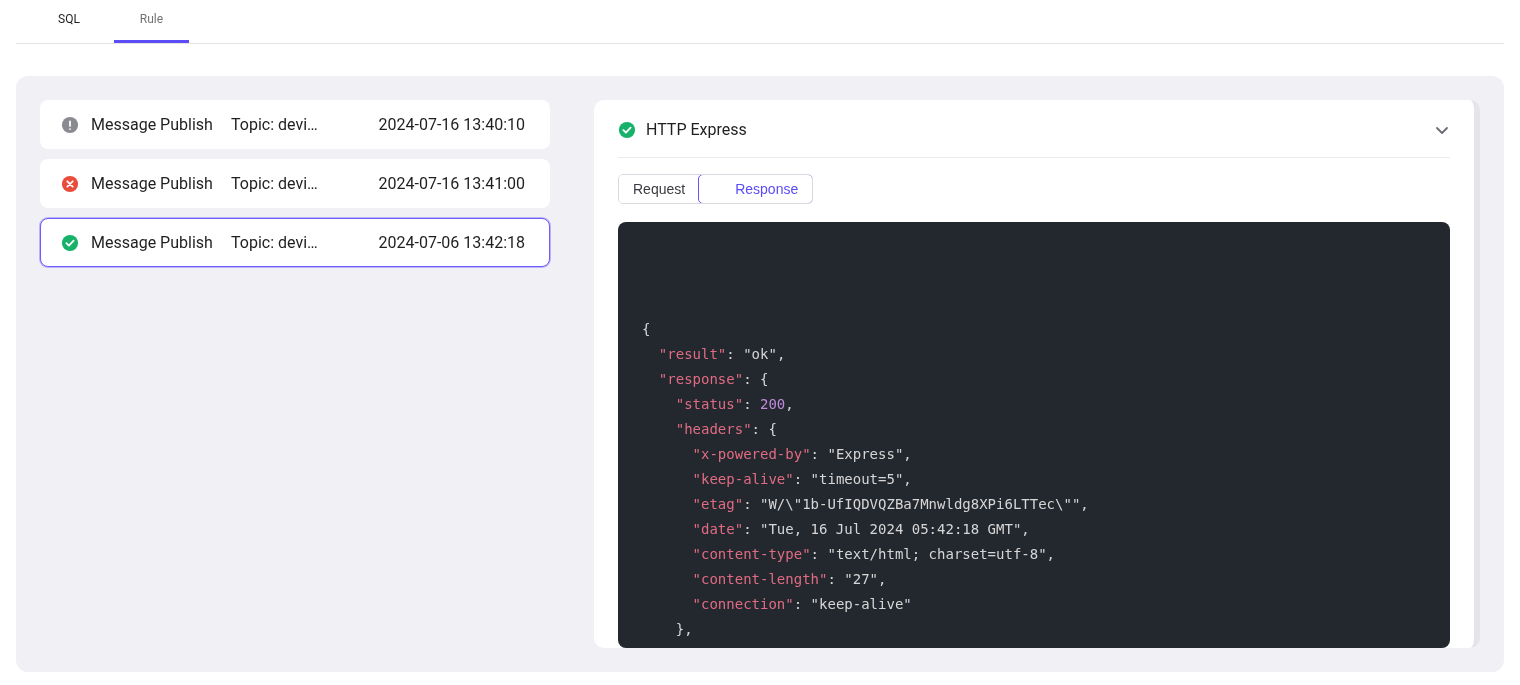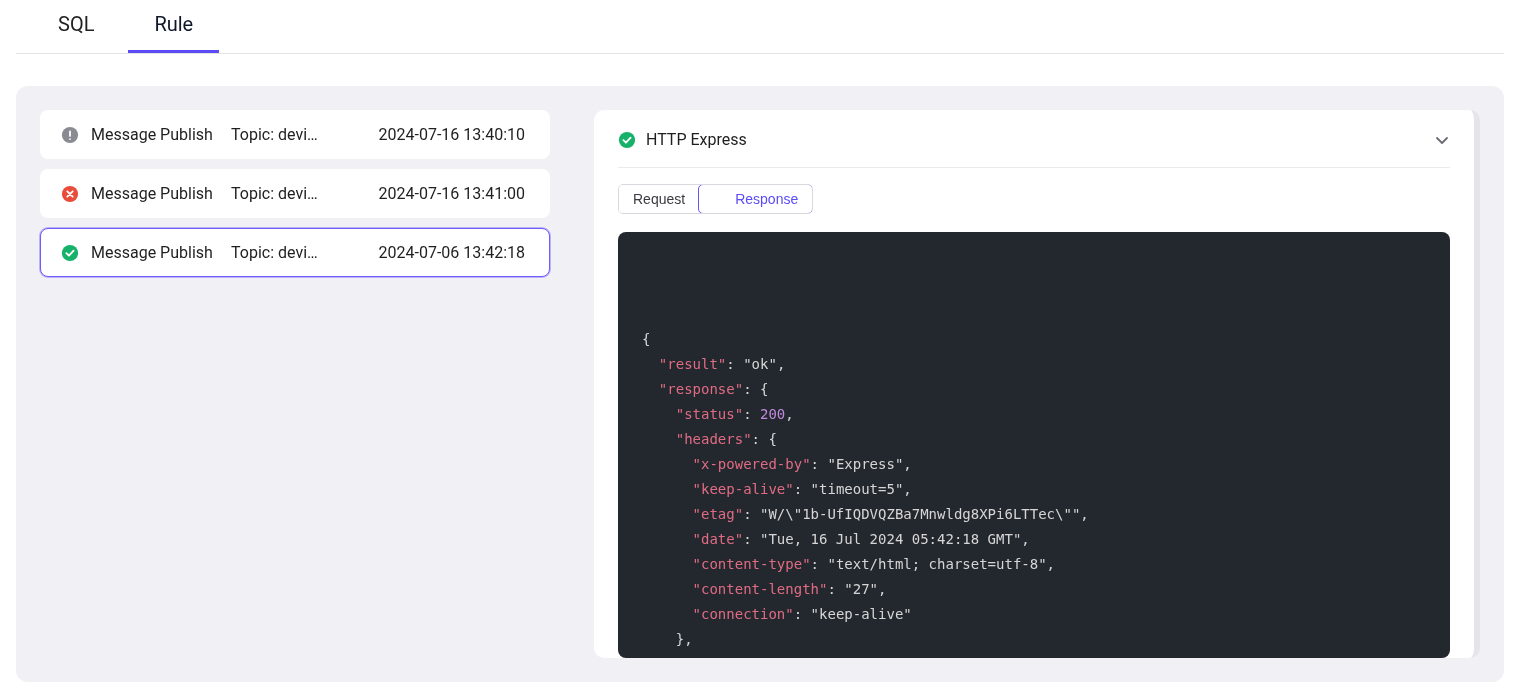--- a/index.html
+++ b/index.html
@@ -13,28 +13,28 @@
   }
   .tabs {
     display: flex;
     border-bottom: 1px solid #e4e4e7;
     padding: 0 16px;
     margin: 0 16px;
     gap: 8px;
   }
   .tab {
     padding: 12px 26px 14px 26px;
-    font-size: 20px;
+    font-size: 12px;
     color: #1f1f1f;
     cursor: pointer;
     border-bottom: 3px solid transparent;
     position: relative;
   }
   .tab.active {
-    color: #0f172a;
+    color: #737373;
     border-bottom-color: #5b4cf5;
   }
   .main-panel {
     background: #f0f0f5;
     margin: 32px 16px 16px 16px;
     border-radius: 12px;
     padding: 24px;
     display: flex;
     gap: 44px;
     height: 596px;

